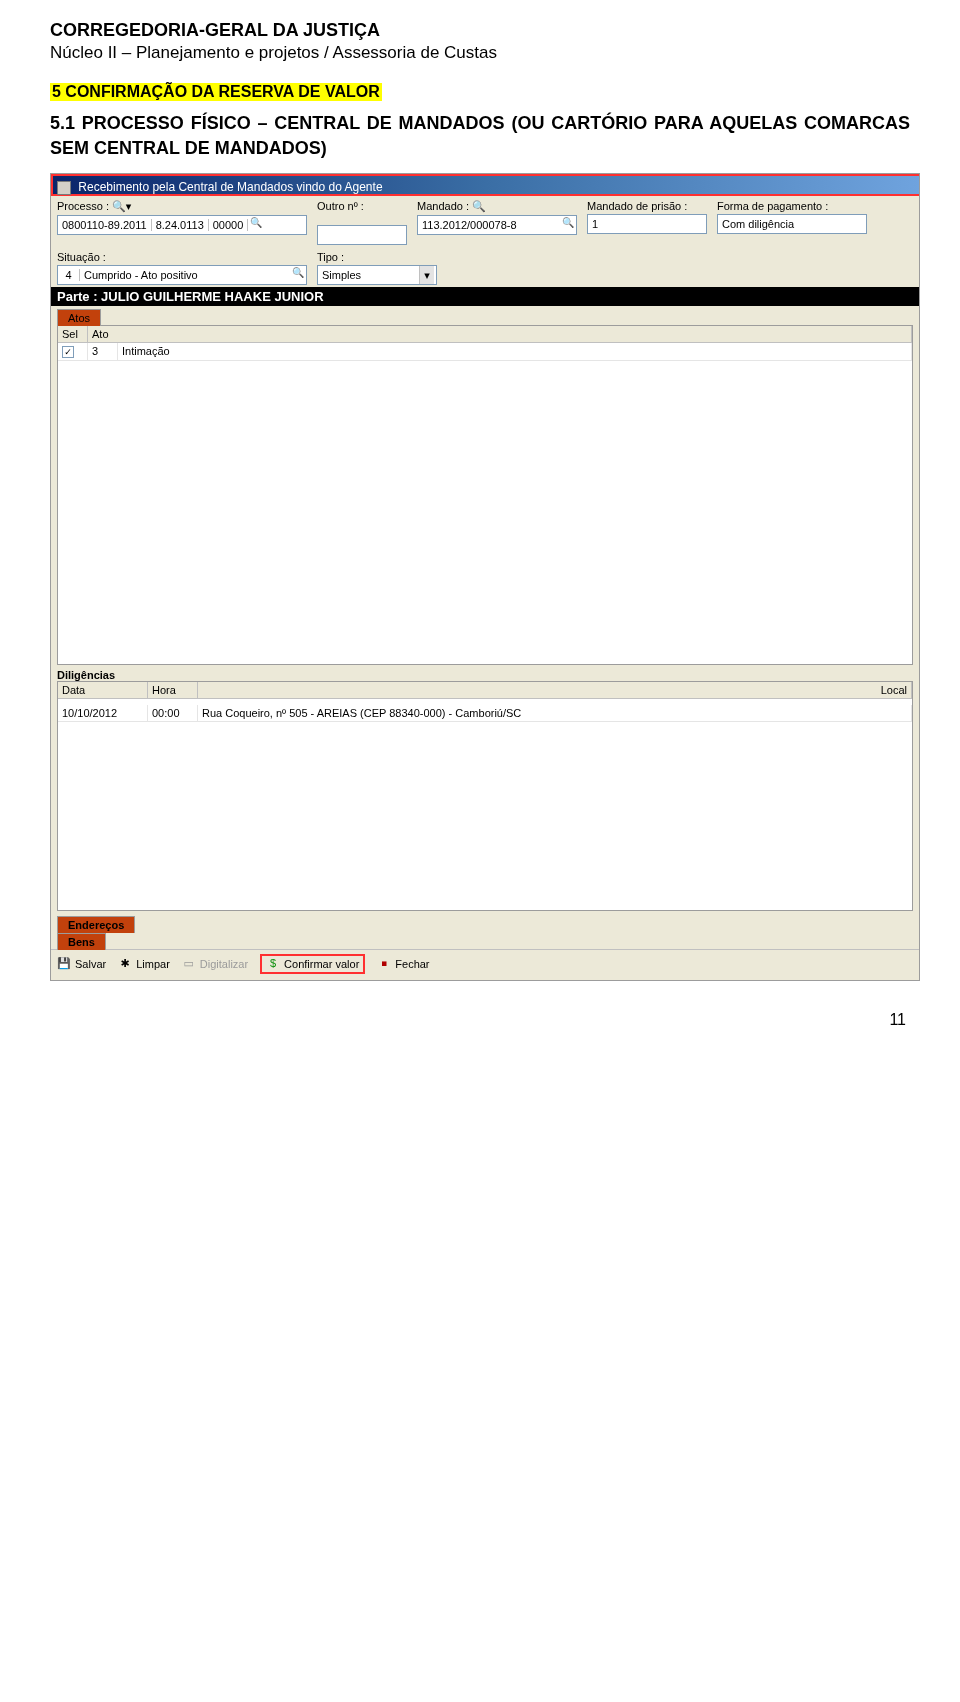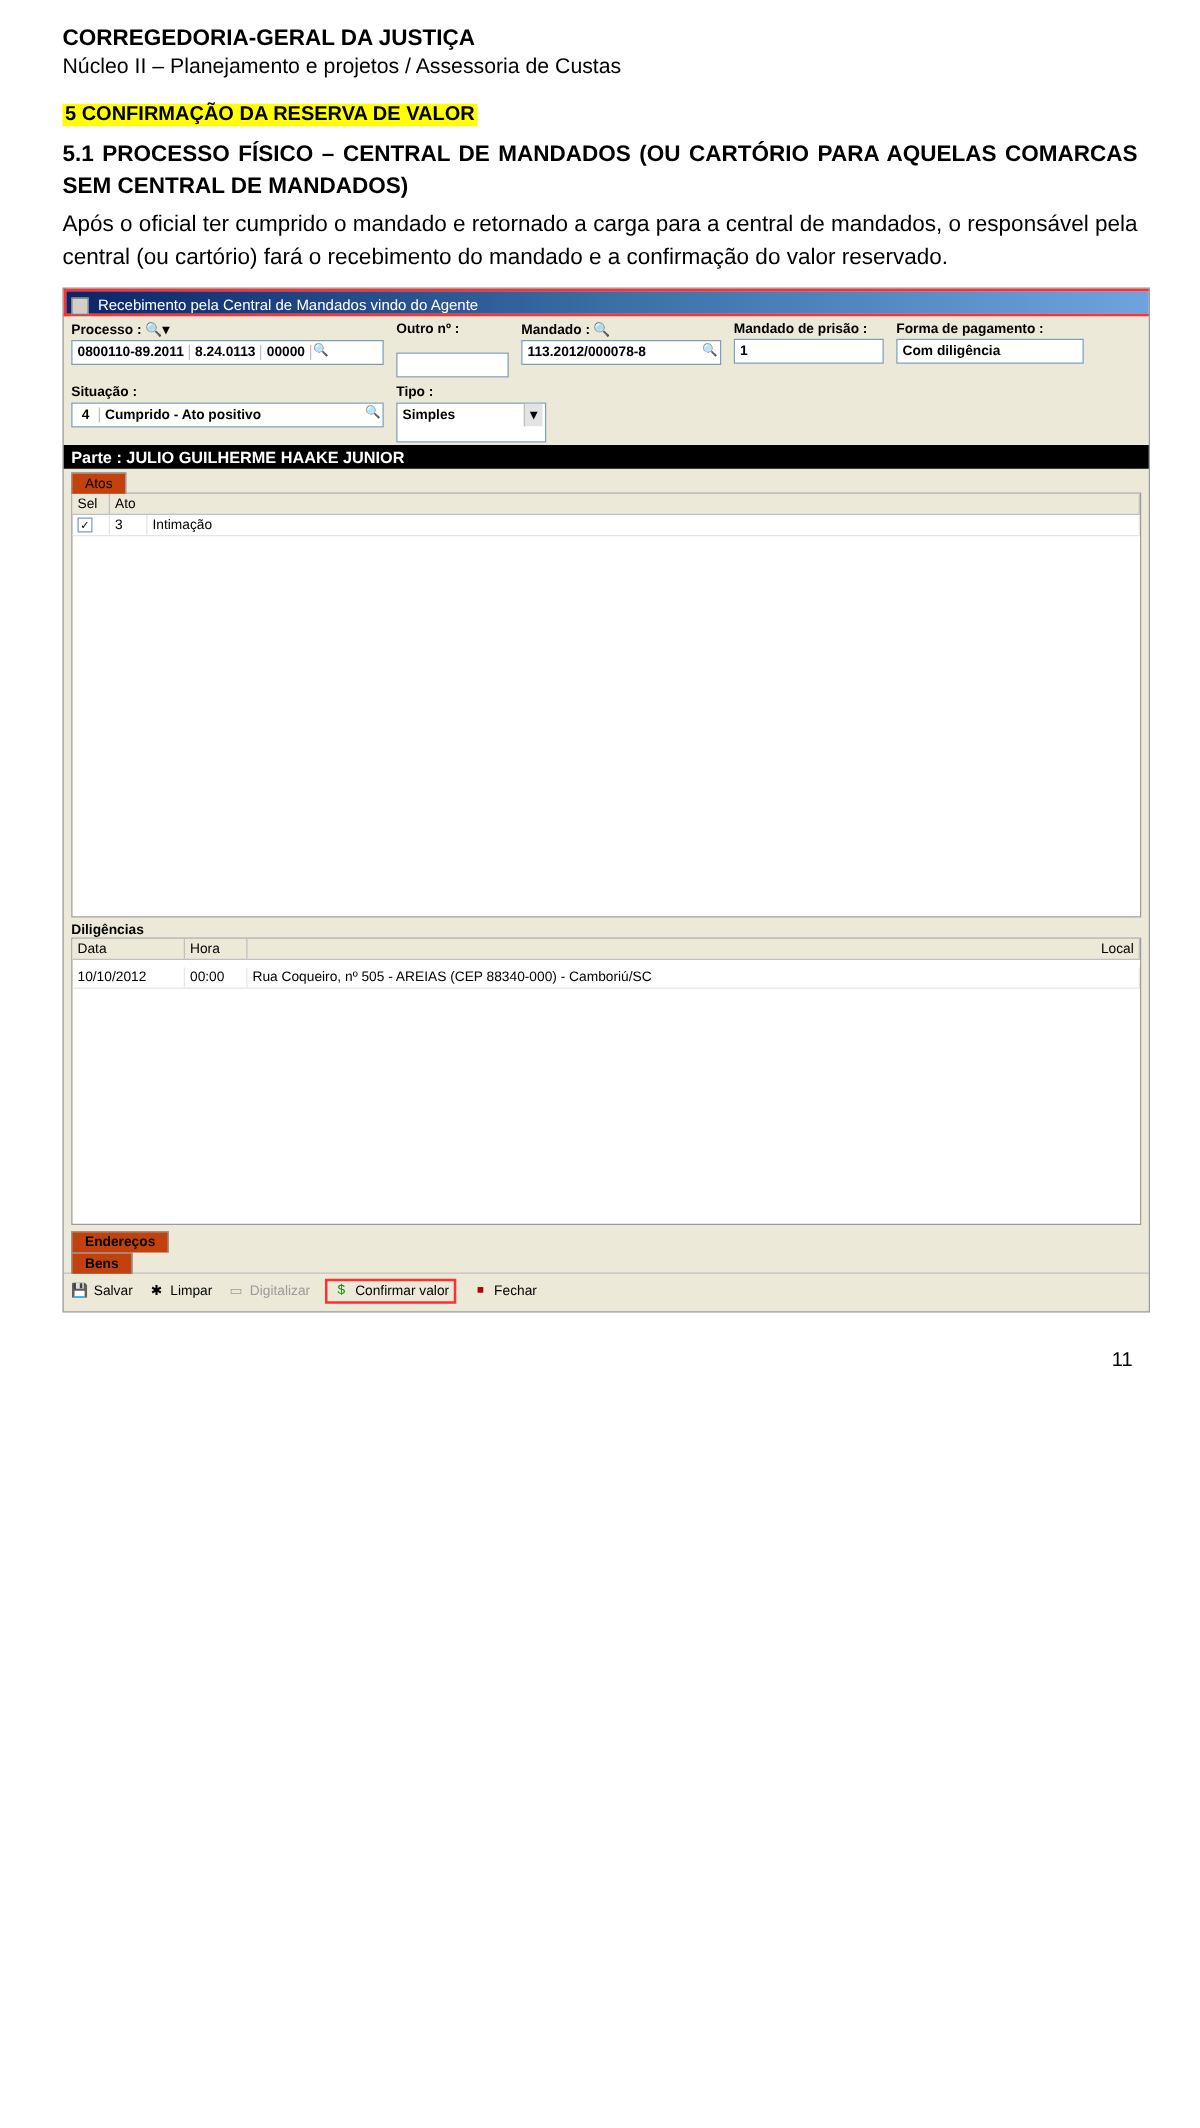--- a/index.html
+++ b/index.html
@@ -65,39 +65,39 @@
     border: 1px solid #7a7a7a;
     vertical-align: middle;
     margin-right: 4px;
   }
   .form-row {
     display: flex;
     align-items: flex-start;
     padding: 4px 6px 2px 6px;
     gap: 10px;
   }
-  .fld { display: flex; flex-direction: column; font-weight: bold; }
+  .fld { display: flex; flex-direction: column; }
   .fld label { font-size: 11px; margin-bottom: 2px; }
   .ibox {
     display: flex;
     align-items: center;
     background: #fff;
     border: 1px solid #7f9db9;
     height: 20px;
     font-size: 11px;
   }
   .ibox span { padding: 0 2px; }
   .ibox .cell { border-right: 1px solid #c0c0c0; padding: 0 4px; }
   .mag {
     width:16px; height:16px;
     font-size:10px;
     text-align:center;
     color:#555;
   }
-  .ddl { position:relative; background:#fff; border:1px solid #7f9db9; height:32px; padding:0 18px 15px 4px; font-size:11px; line-height:18px;}
+  .ddl { position:relative; background:#fff; border:1px solid #7f9db9; height:20px; padding:0 18px 15px 4px; font-size:11px; line-height:18px;}
   .ddl::after{content:"▾"; position:absolute; right:2px; top:0; width:14px; text-align:center; background:#e3e3e3; border-left:1px solid #c0c0c0;}
   .blackbar {
     background: #000;
     color: #fff;
     font-size: 13px;
     padding: 2px 6px;
     font-weight: bold;
   }
   .tabrow {
     padding: 0 6px;
@@ -160,21 +160,20 @@
 <body>
 
 <div class="page">
 
   <div class="hdr-title">CORREGEDORIA-GERAL DA JUSTIÇA</div>
   <div class="hdr-sub">Núcleo II – Planejamento e projetos / Assessoria de Custas</div>
 
   <div class="section-heading">5 CONFIRMAÇÃO DA RESERVA DE VALOR</div>
 
   <div class="body-text" style="font-weight:bold;">5.1 PROCESSO FÍSICO – CENTRAL DE MANDADOS (OU CARTÓRIO PARA AQUELAS COMARCAS SEM CENTRAL DE MANDADOS)</div>
-  <div class="body-text">Após o oficial ter cumprido o mandado e retornado a carga para a central de mandados, o responsável pela central (ou cartório) fará o recebimento do mandado e a confirmação do valor reservado.</div>
 
   
   <div class="shot">
 
     <div class="titlebar">
       <span class="ticon"></span>
       <span>Recebimento pela Central de Mandados vindo do Agente</span>
     </div>
 
     <div class="form-row">

